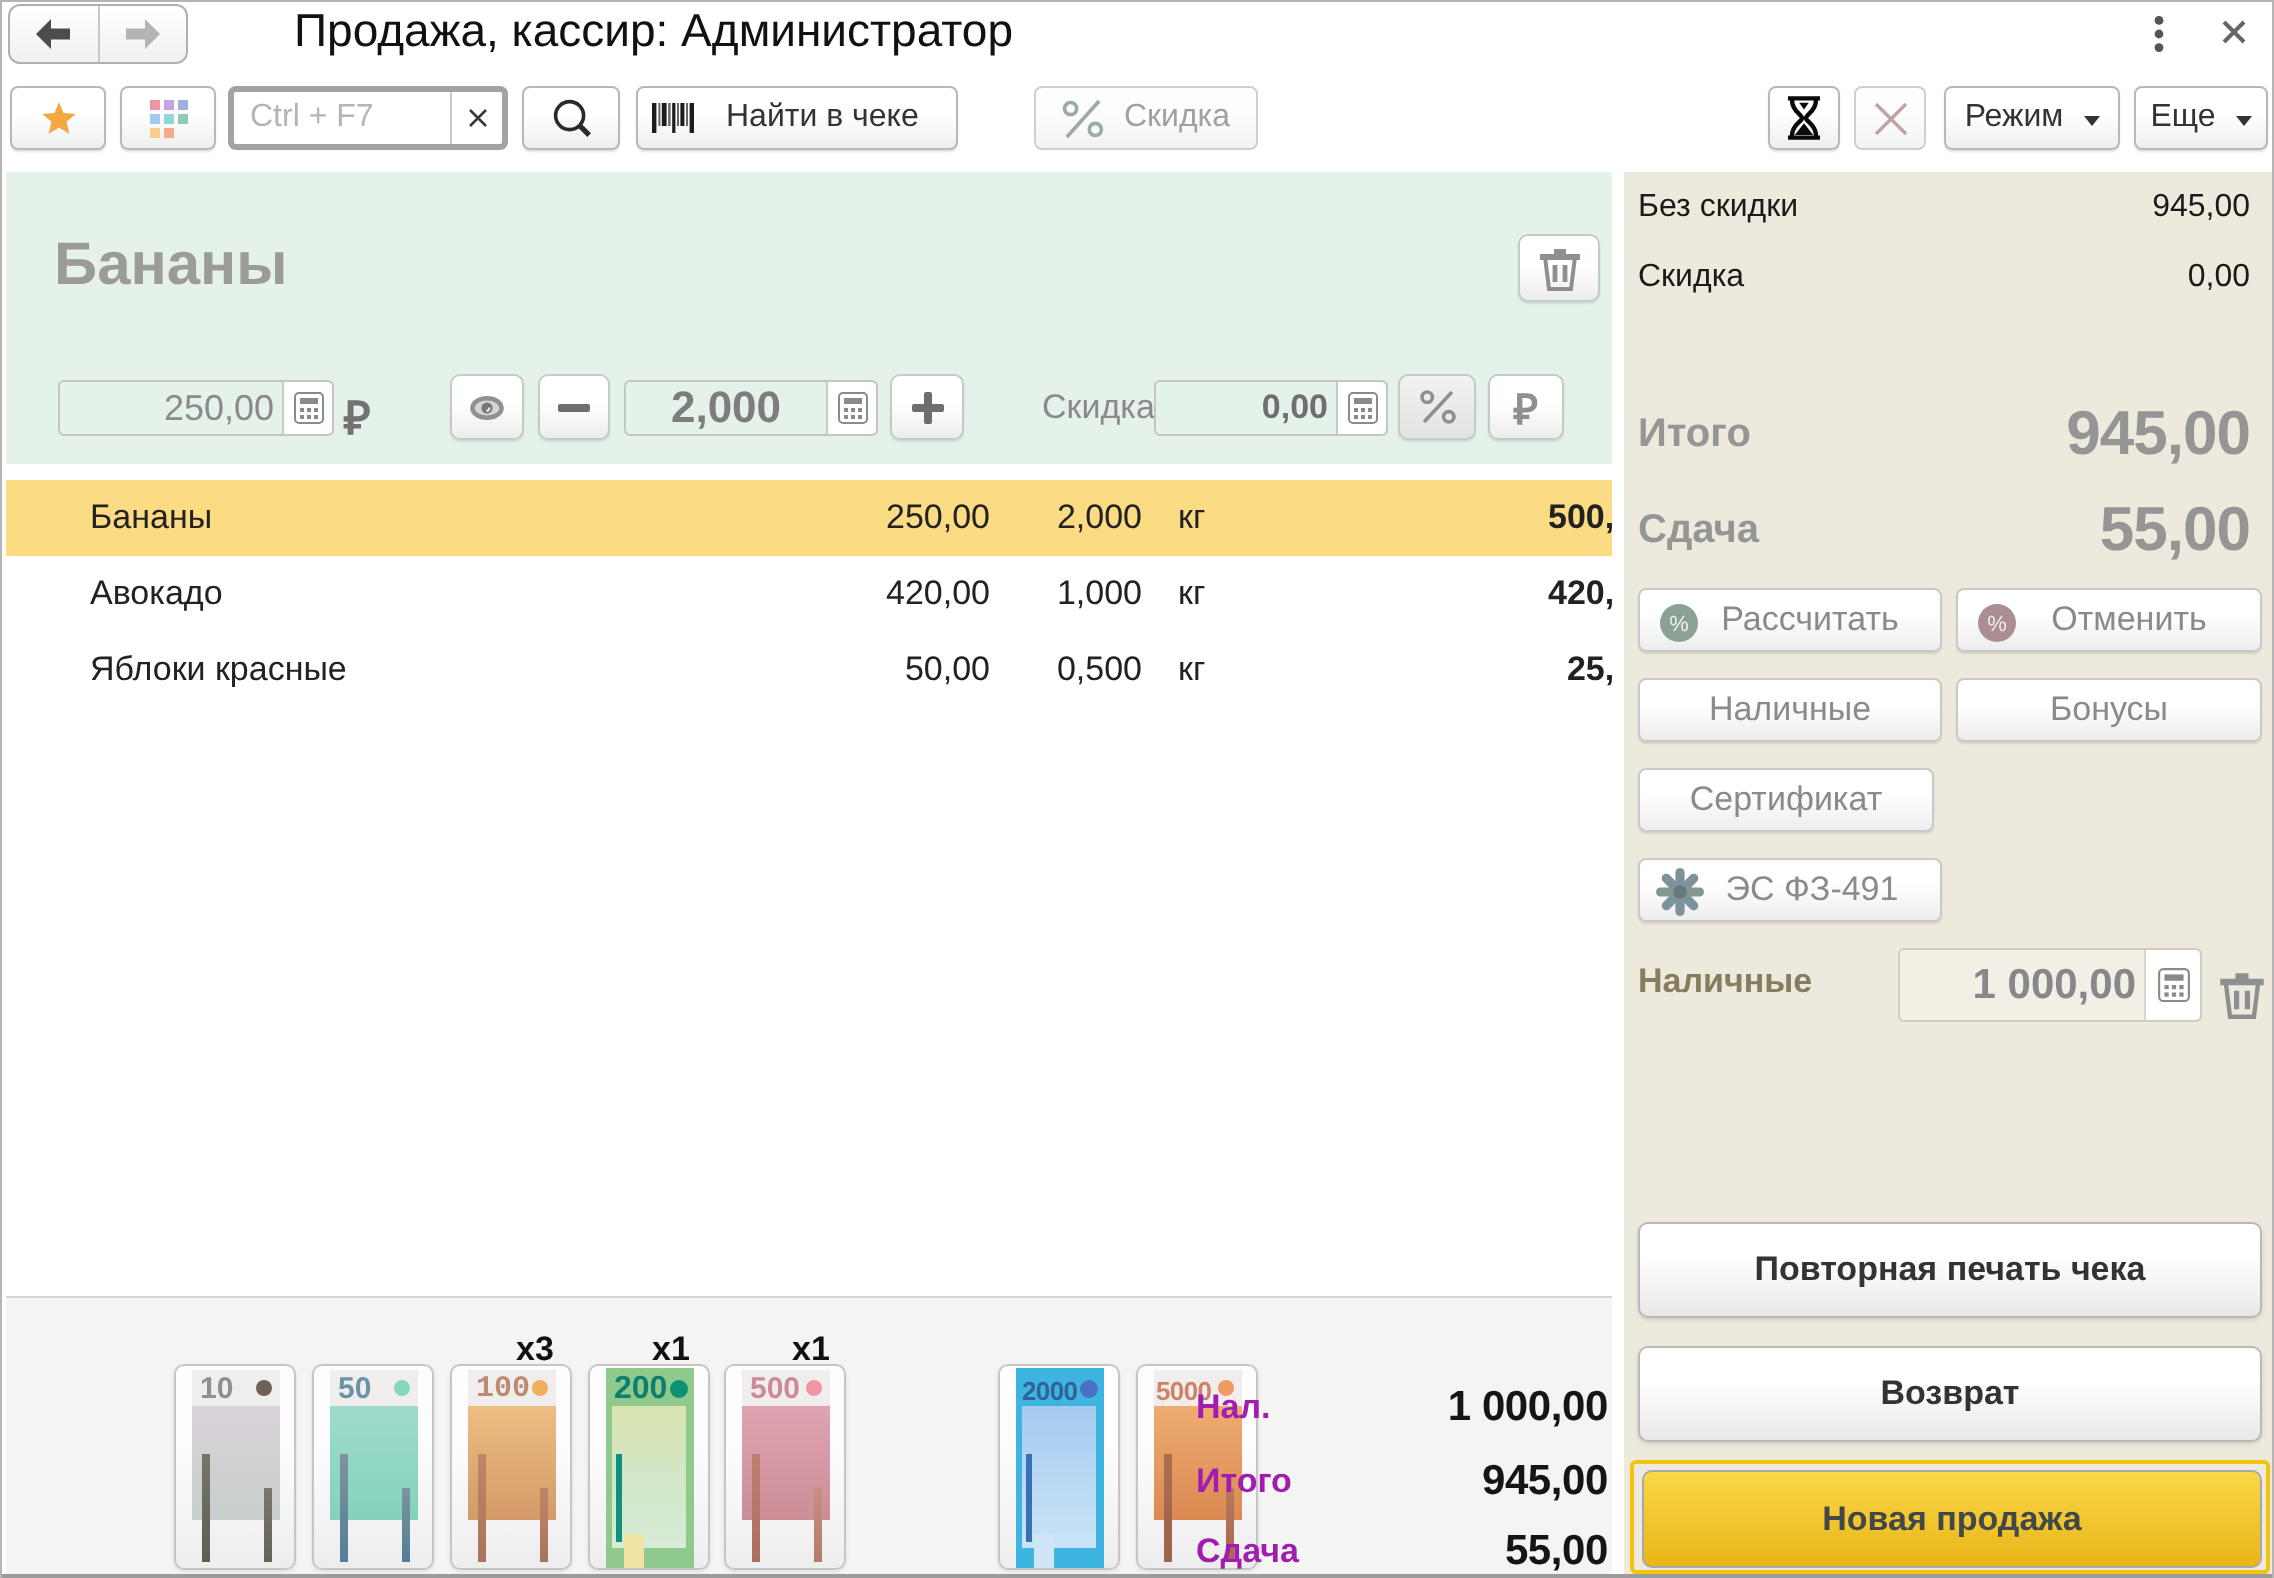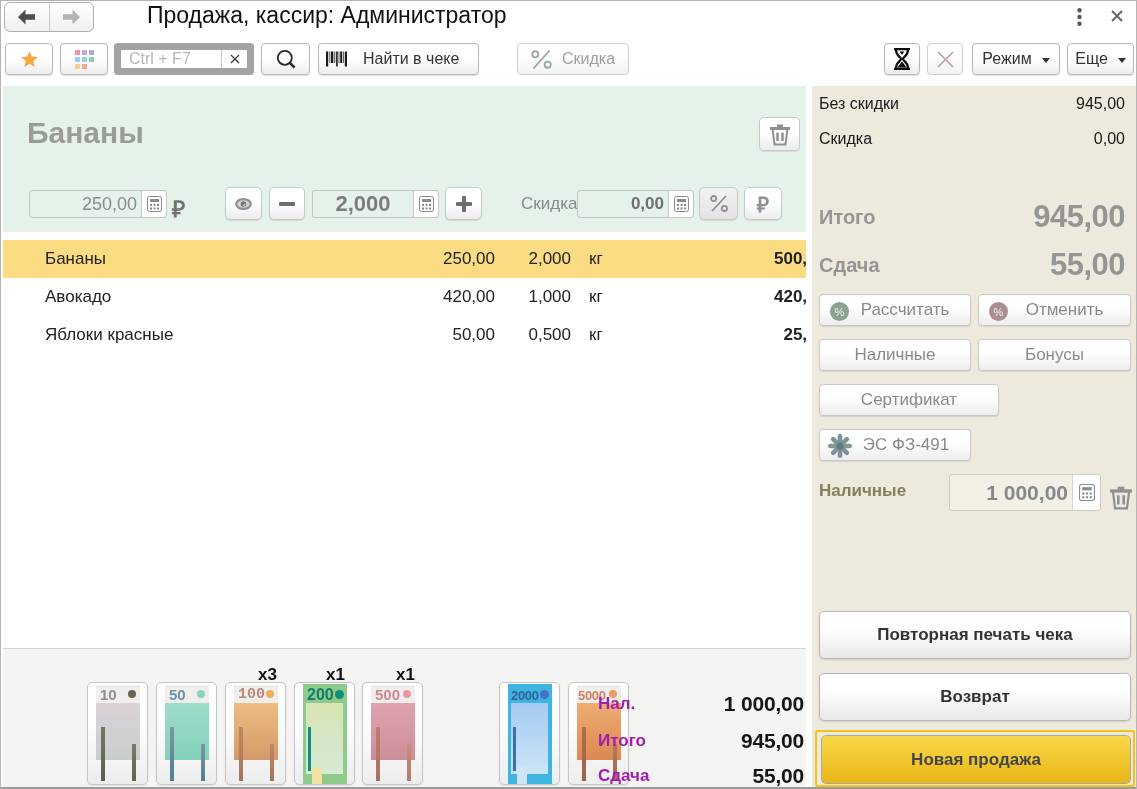--- a/index.html
+++ b/index.html
@@ -30,21 +30,21 @@
   position:absolute; top:5px; height:32px;
   border:1px solid #b8b8b8; border-radius:4px;
   background:linear-gradient(#ffffff 45%,#eeeeee);
   display:flex; align-items:center; justify-content:center;
   font-size:16px; color:#333;
   box-shadow:0 1px 1px rgba(0,0,0,0.12);
 }
 .tbtn.disabled { color:#a0a0a0; border-color:#cfcfcf; background:linear-gradient(#fdfdfd 45%,#f2f2f2); box-shadow:none; }
 .searchwrap {
   position:absolute; left:113px; top:5px; width:140px; height:32px;
-  border:7px solid #a3a3a3; border-radius:4px; background:#fff;
+  border:3px solid #a3a3a3; border-radius:4px; background:#fff;
   display:flex; align-items:center;
 }
 .searchwrap .ph { flex:1; color:#b5b5b5; font-size:16px; padding-left:8px; }
 .searchwrap .clr { width:26px; height:100%; border-left:1px solid #c9c9c9; display:flex; align-items:center; justify-content:center; flex:none; }
 
 .leftpane { position:absolute; left:2px; top:86px; width:803px; height:599px; background:#fff; }
 .mint { position:absolute; left:0; top:0; width:803px; height:146px; background:#e5f2ea; }
 .mint h1 { position:absolute; left:24px; top:30px; font-size:30px; color:#9b9c98; font-weight:bold; }
 .ebtn {
   position:absolute; top:101px; height:33px; border:1px solid #c3cbc6; border-radius:5px;
@@ -451,21 +451,21 @@
   </div>
   <div class="sbtn" style="left:166px;top:208px;width:153px;">
     <svg style="position:absolute;left:10px;top:7px;" width="19" height="19" viewBox="0 0 19 19">
         <circle cx="9.5" cy="9.5" r="9.5" fill="#aa8e92"></circle>
         <text x="9.5" y="13.5" text-anchor="middle" font-size="11" fill="#f2eeee">%</text>
       </svg>
     <span style="width:100%;text-align:center;padding-left:20px;">Отменить</span>
   </div>
   <div class="sbtn" style="left:7px;top:253px;width:152px;">Наличные</div>
   <div class="sbtn" style="left:166px;top:253px;width:153px;">Бонусы</div>
-  <div class="sbtn" style="left:7px;top:298px;width:180px;">Сертификат</div>
+  <div class="sbtn" style="left:7px;top:298px;width:148px;">Сертификат</div>
   <div class="sbtn" style="left:7px;top:343px;width:152px;">
     <svg style="position:absolute;left:7px;top:3px;" width="26" height="26" viewBox="0 0 26 26">
         <g fill="#7e929c">
           <rect x="10.7" y="1" width="4.6" height="24" rx="2.3"></rect>
           <rect x="10.7" y="1" width="4.6" height="24" rx="2.3" transform="rotate(45 13 13)"></rect>
           <rect x="10.7" y="1" width="4.6" height="24" rx="2.3" transform="rotate(90 13 13)" fill="#84988e"></rect>
           <rect x="10.7" y="1" width="4.6" height="24" rx="2.3" transform="rotate(135 13 13)"></rect>
         </g>
         <circle cx="13" cy="13" r="3.4" fill="#64787f"></circle>
       </svg>

